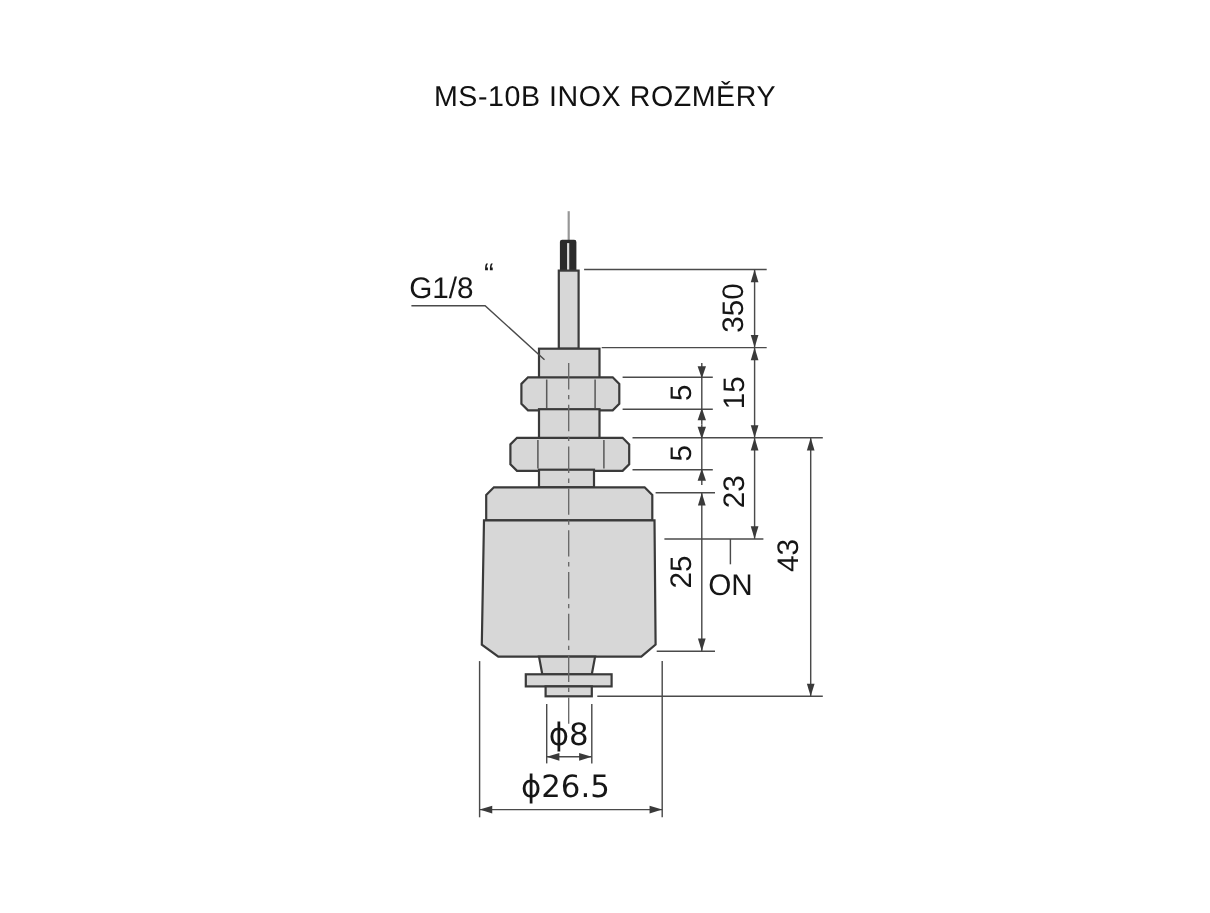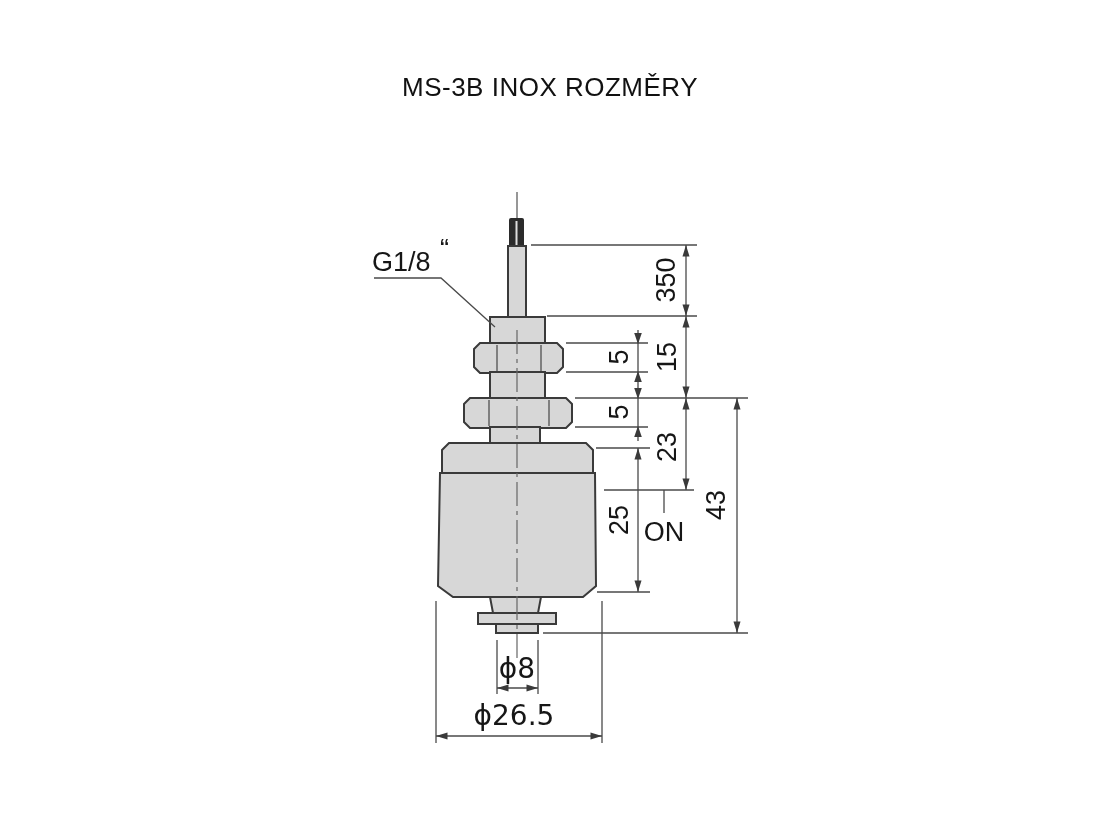--- a/index.html
+++ b/index.html
@@ -38,21 +38,21 @@
   .dimtxt  { fill: #161616; font-size: 27px; font-family: "Liberation Sans", "DejaVu Sans", sans-serif; }
   .phitxt  { fill: #161616; font-size: 28px; font-family: "DejaVu Sans", "Liberation Sans", sans-serif; }
   .center  { stroke: #666666; stroke-width: 1.2; }
   .arrowfill { fill: #3a3a3a; stroke: none; }
 </style>
 </head>
 <body>
 
 <div class="page">
 
-  <div class="title">MS-3B INOX ROZMĚRY</div>
+  <div class="title">MS-10B INOX ROZMĚRY</div>
 
   <svg class="drawing" width="1100" height="830" viewBox="0 0 1100 830">
     <defs>
       <marker id="arr" markerUnits="userSpaceOnUse" markerWidth="13" markerHeight="10" refX="12" refY="5" orient="auto-start-reverse">
         <path d="M0.5,1.5 L12,5 L0.5,8.5 Z" fill="#3a3a3a"></path>
       </marker>
     </defs>
 
     <g>
 

